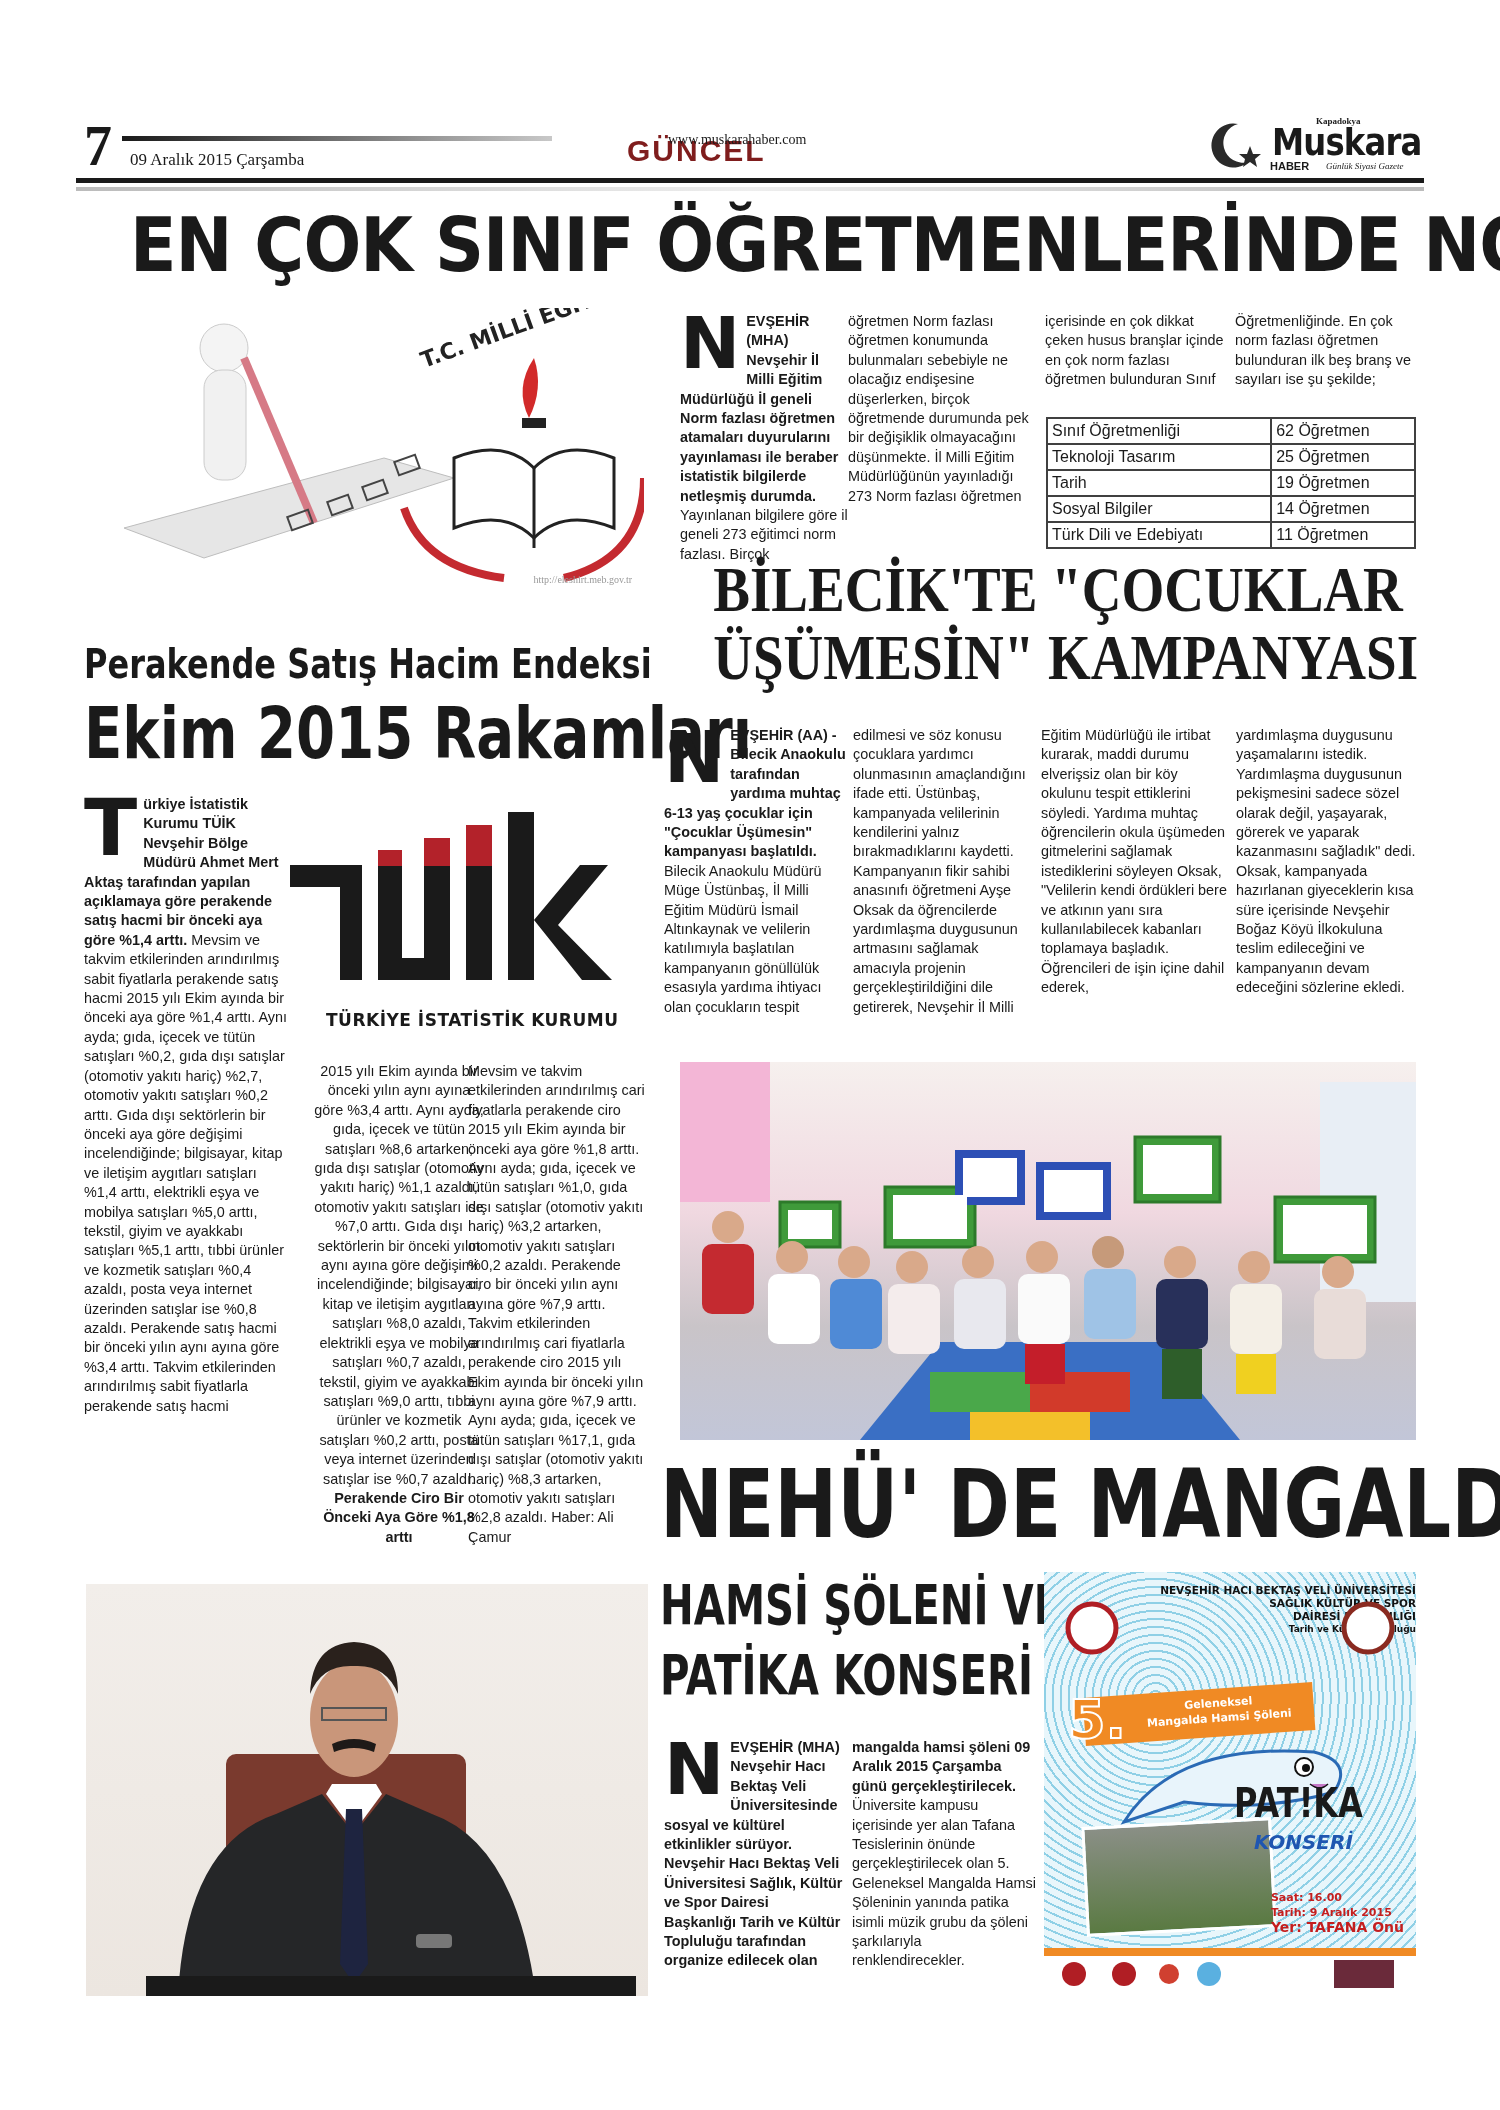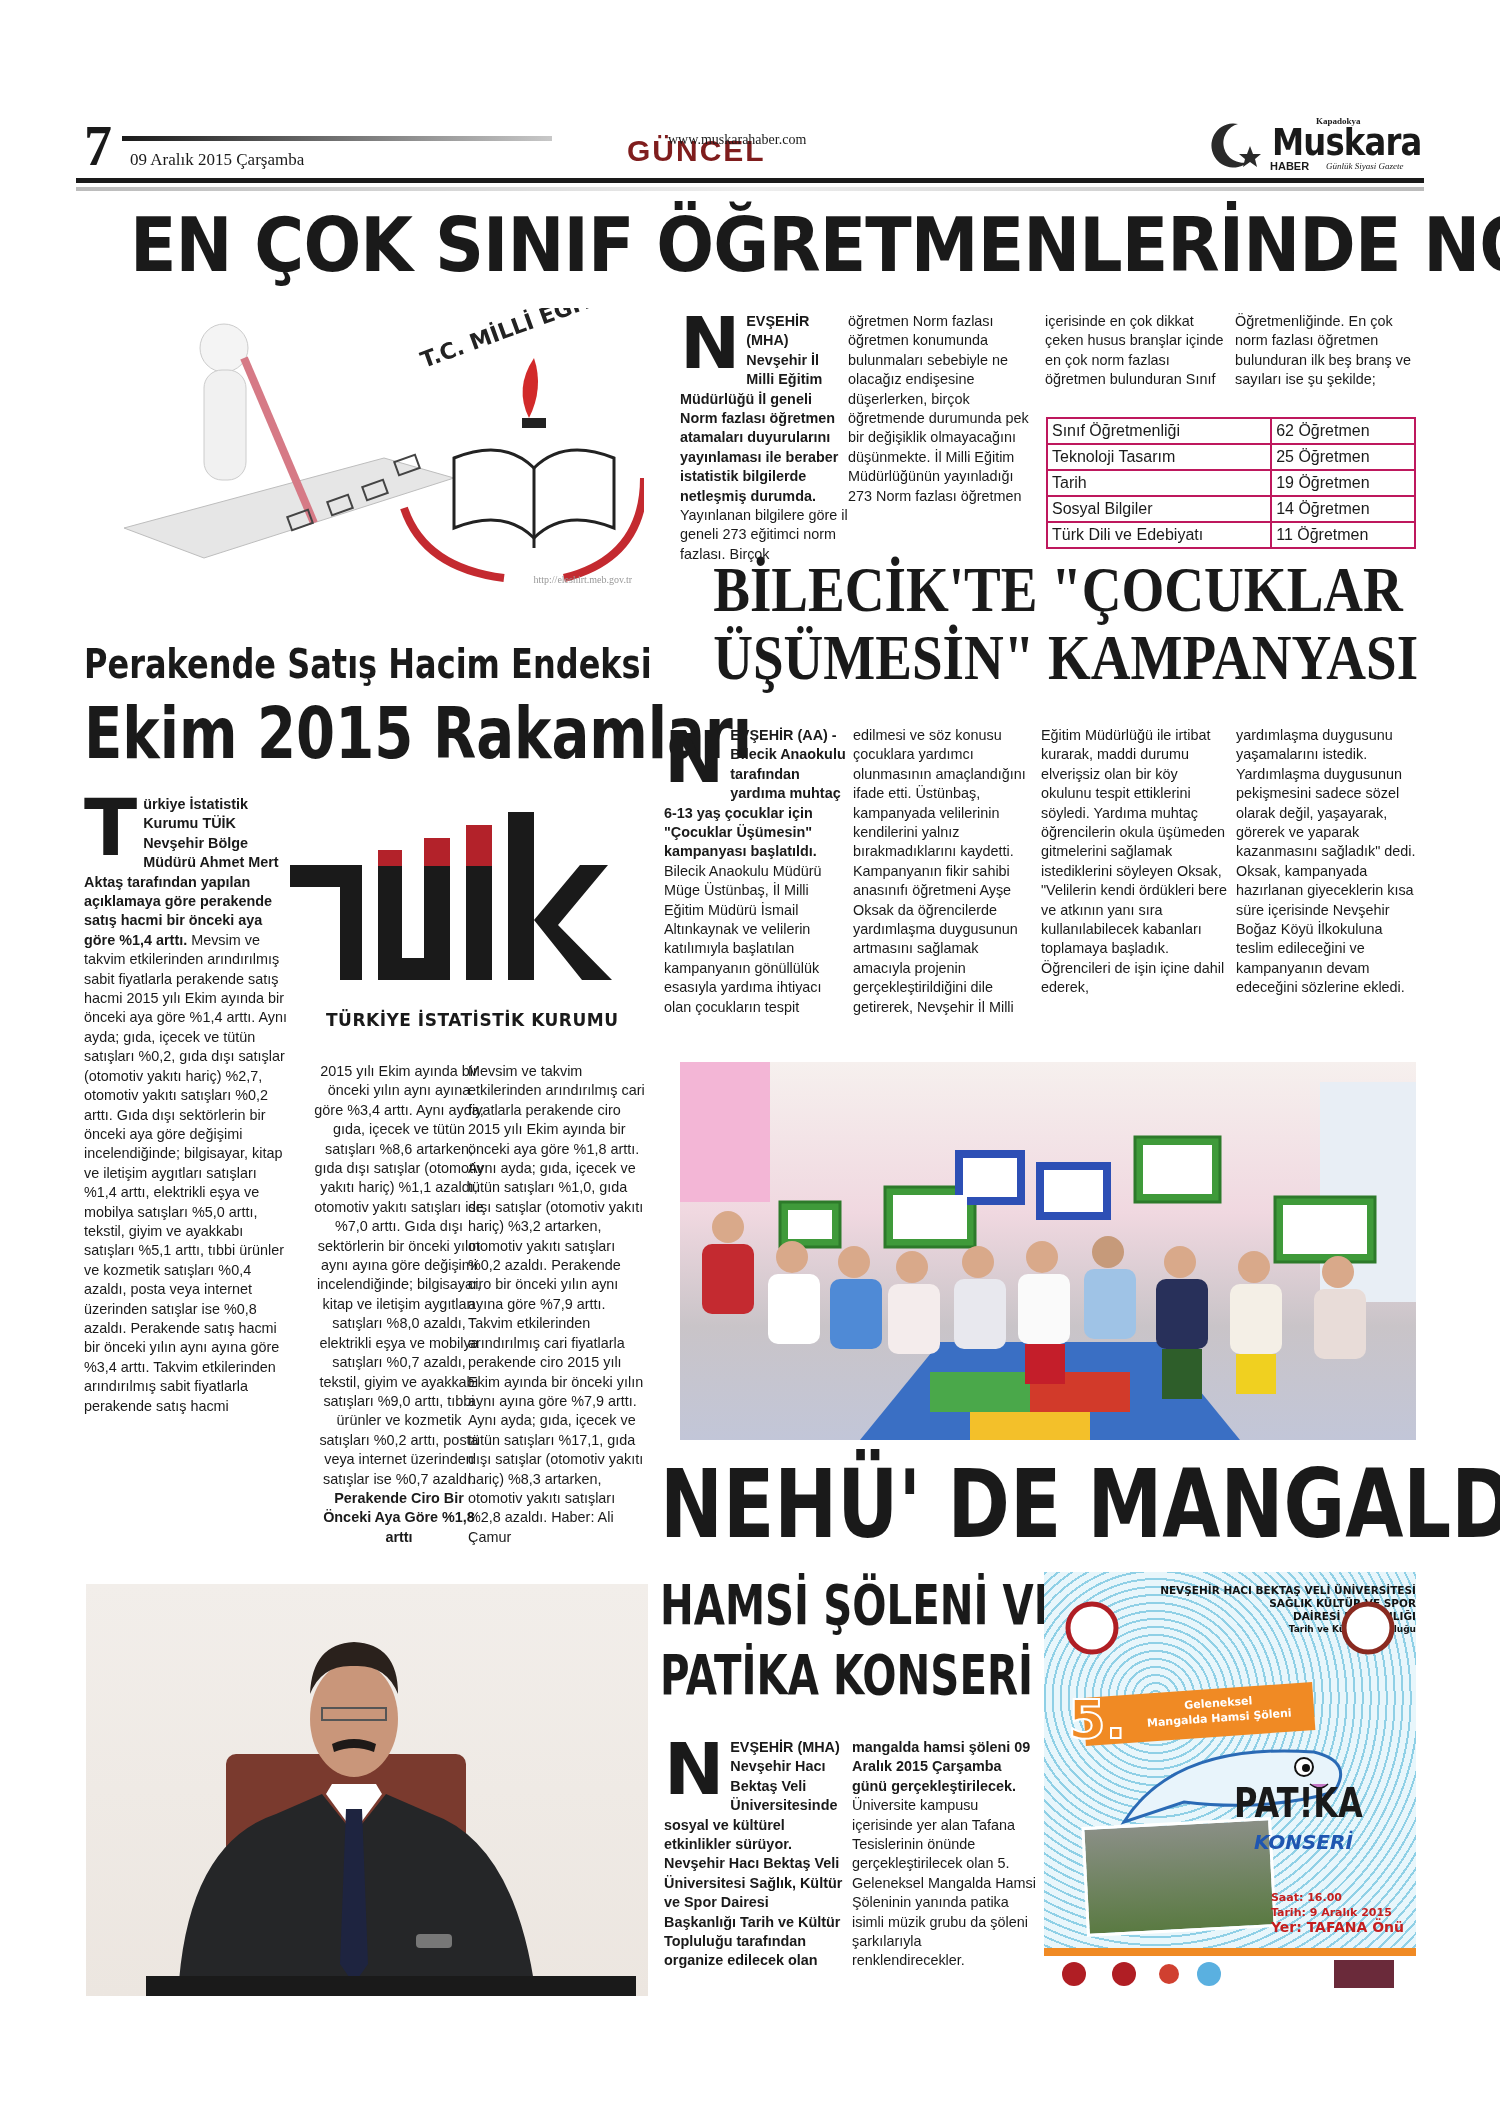--- a/index.html
+++ b/index.html
@@ -24,21 +24,21 @@
   .meb-banner { position: absolute; left: 0; bottom: 0; width: 100%; height: 42px; background: linear-gradient(#c42a30, #8e1218); color: #fff; font-family: "Liberation Serif", serif; font-weight: bold; font-size: 22px; text-align: center; line-height: 42px; border-radius: 4px; }
   .meb-url { position: absolute; right: 12px; bottom: 48px; font-size: 10px; color: #999; font-family: "Liberation Serif", serif; }
 
   
   .col { font-size: 14.4px; line-height: 19.4px; }
   .col b { font-weight: bold; }
   .dropcap { float: left; font-family: "DejaVu Sans", sans-serif; font-weight: bold; font-size: 72px; line-height: 58px; margin: 2px 6px 0 0; }
 
   
   .norm-table { left: 1046px; top: 417px; width: 370px; border-collapse: collapse; font-size: 16px; }
-  .norm-table td { border: 2px solid #be185d; padding: 0 4px; height: 26px; line-height: 22px; }
+  .norm-table td { border: 2px solid #404040; padding: 0 4px; height: 26px; line-height: 22px; }
 
   .h-perakende { left: 84px; top: 640px; width: 566px; font-family: "DejaVu Sans", sans-serif; font-weight: bold; font-size: 40px; line-height: 48px; transform: scaleX(0.8); transform-origin: left; white-space: nowrap; }
   .h-ekim { left: 84px; top: 688px; width: 566px; font-family: "DejaVu Sans", sans-serif; font-weight: bold; font-size: 72px; line-height: 90px; transform: scaleX(0.78); transform-origin: left; white-space: nowrap; }
 
   .h-bilecik { left: 660px; top: 556px; width: 760px; font-family: "Liberation Serif", serif; font-weight: bold; font-size: 64px; line-height: 68px; text-align: center; transform: scaleX(0.86); transform-origin: center; white-space: nowrap; }
 
   
   .tuik-logo { left: 290px; top: 800px; width: 340px; height: 240px; }
 
   .kids-photo { left: 680px; top: 1062px; width: 736px; height: 378px; background: linear-gradient(180deg, #f6f0ee 0%, #f0d8e0 40%, #c9c4c8 70%, #c2c6d8 100%); overflow: hidden; }

